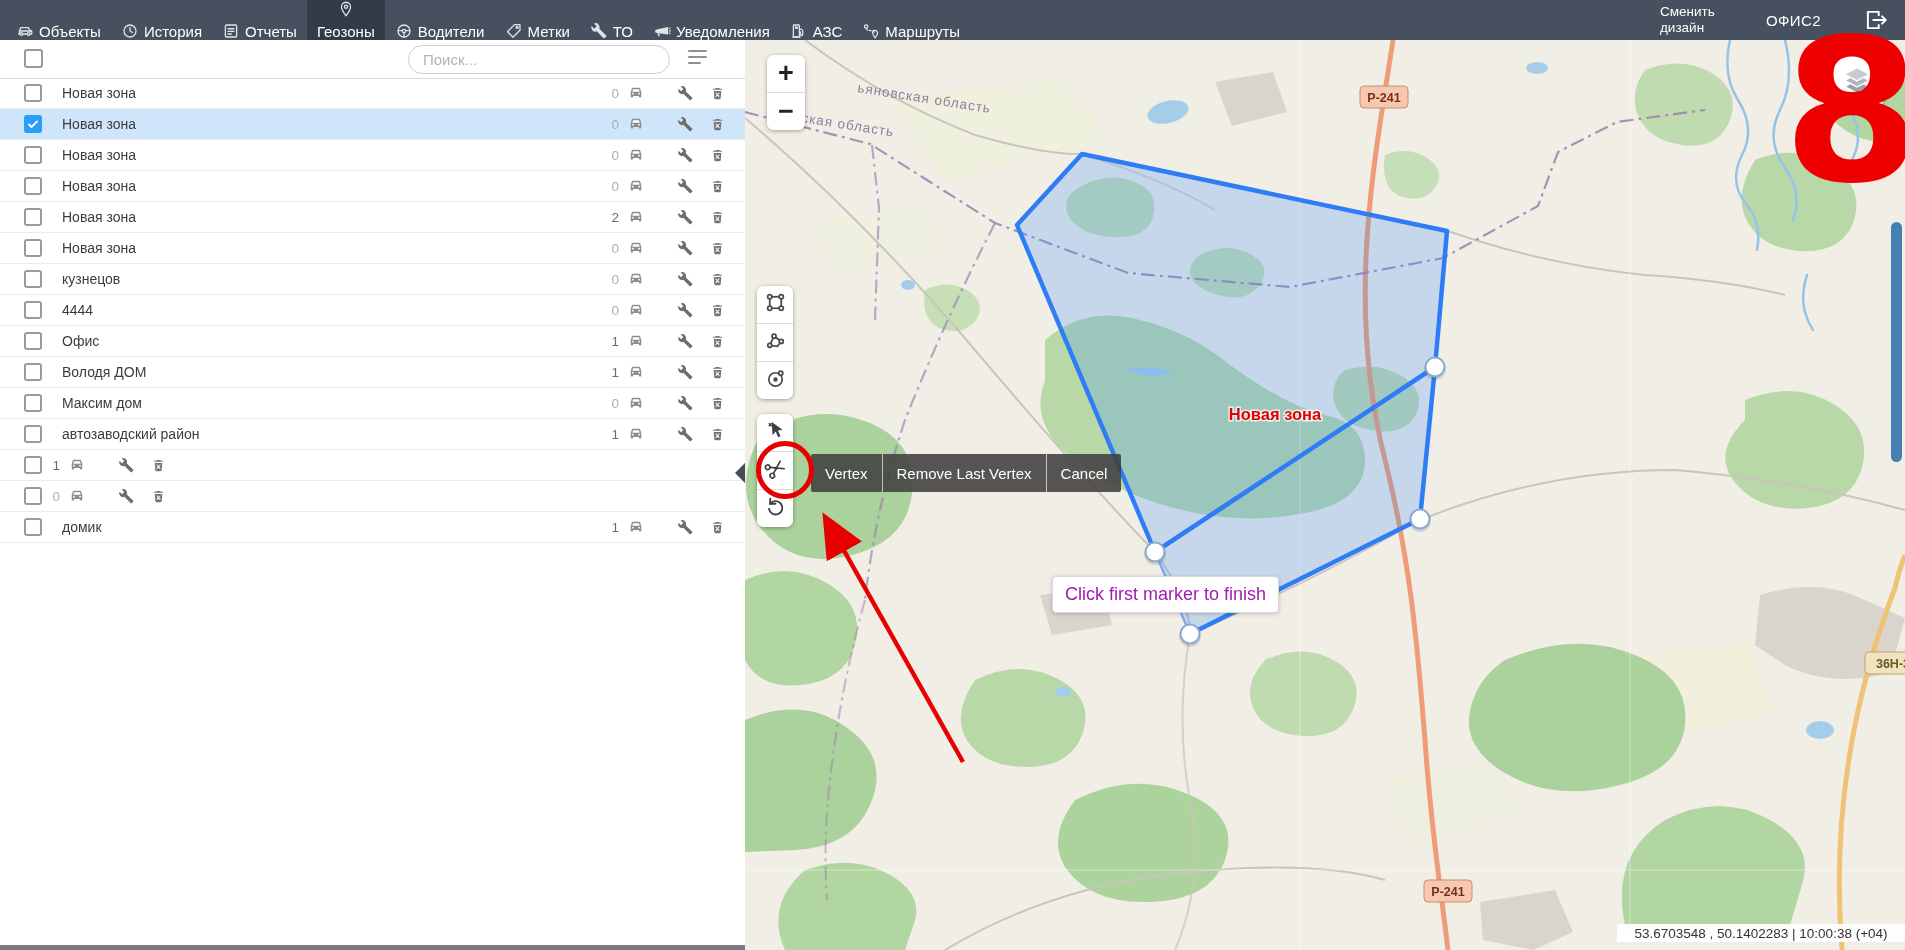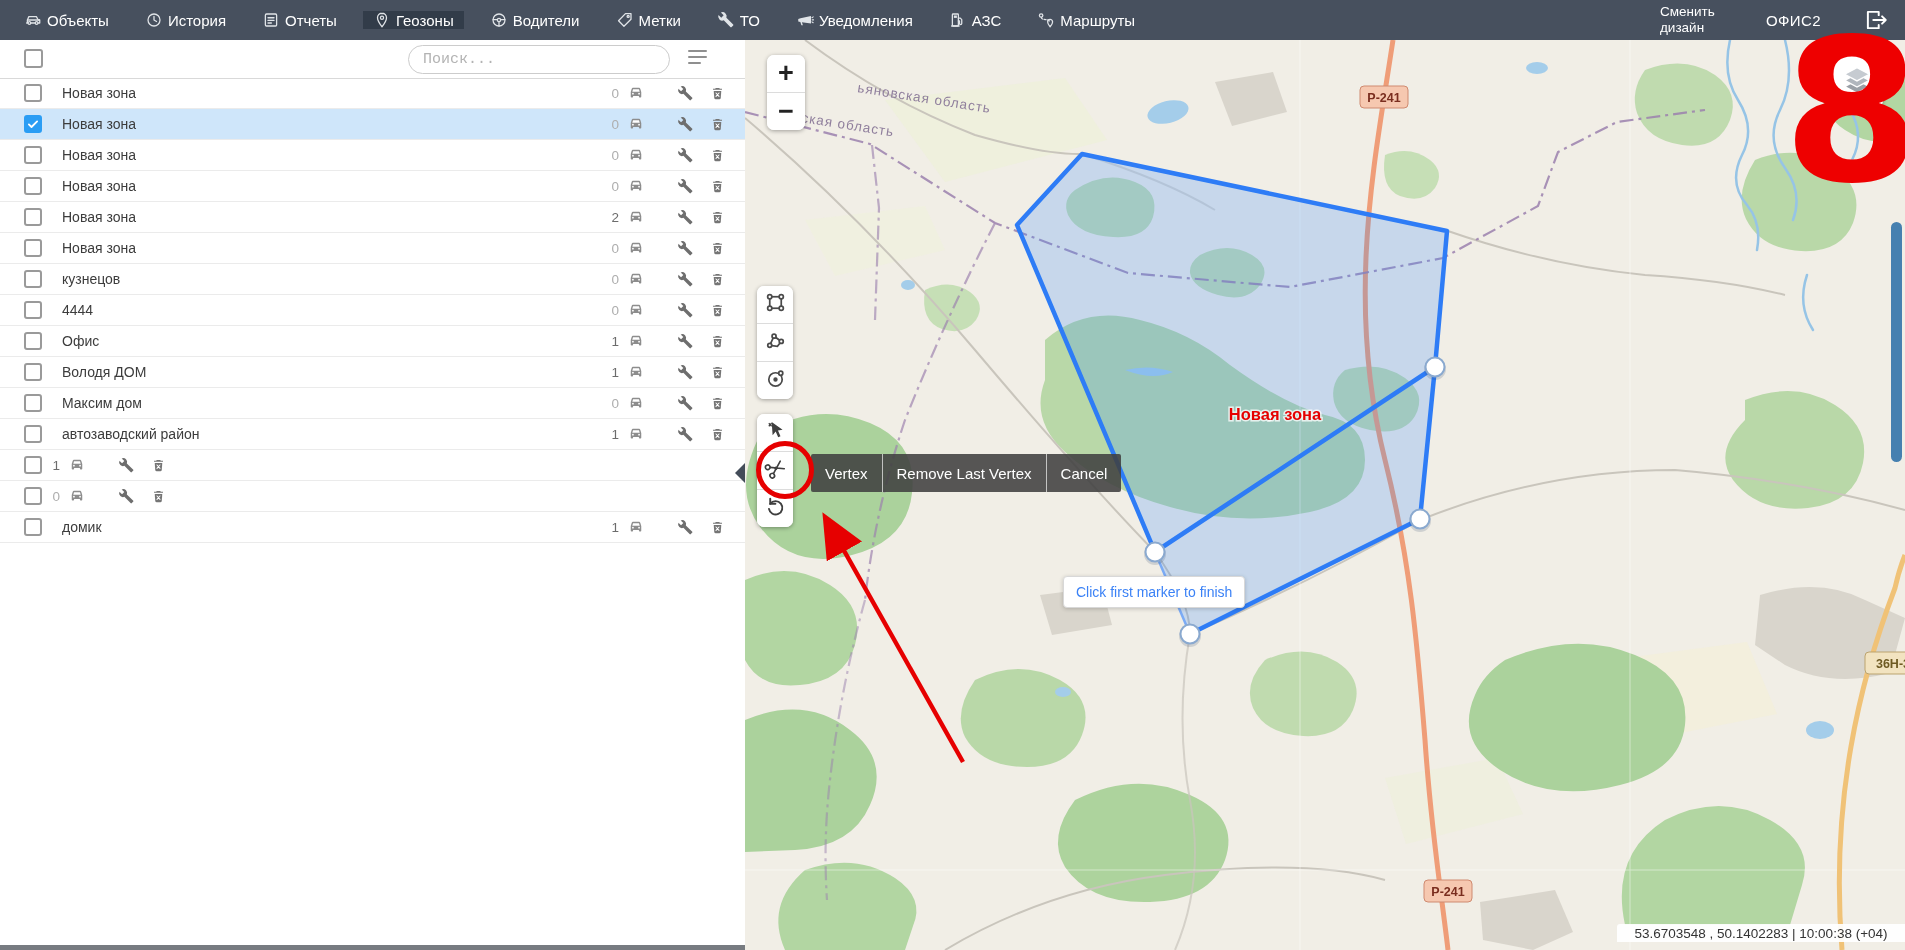--- a/index.html
+++ b/index.html
@@ -2,38 +2,38 @@
 <html><head>
 <meta charset="utf-8">
 <style>
   html,body{margin:0;padding:0;background:#e8e8e8;}
   #app{position:relative;width:1905px;height:950px;overflow:hidden;background:#fff;
        font-family:"Liberation Sans",sans-serif;-webkit-font-smoothing:antialiased;}
 
   
   #topnav{position:absolute;left:0;top:0;width:1905px;height:40px;background:#47505e;
           display:flex;align-items:stretch;color:#fff;z-index:30;}
-  .nav-tabs{display:flex;align-items:center;padding-left:14px;gap:16px;}
+  .nav-tabs{display:flex;align-items:flex-end;padding-left:6px;}
   .nav-tab{display:flex;align-items:center;gap:5px;padding:0 10px;font-size:15px;cursor:pointer;white-space:nowrap;}
-  .nav-tab.active{background:#323c49;}
+  .nav-tab.active{background:#323c49;flex-direction:column;}
   .nav-tab svg{width:18px;height:18px;flex:0 0 auto;opacity:.92;}
   .nav-right{margin-left:auto;display:flex;align-items:center;}
   .change-design{width:78px;font-size:13.5px;line-height:1.2;text-align:left;margin-right:28px;cursor:pointer;}
   .account{font-size:15px;margin-right:42px;letter-spacing:.4px;cursor:pointer;}
   .logout{width:26px;height:26px;margin-right:16px;cursor:pointer;}
   .logout svg{width:26px;height:26px;}
 
   
   #panel{position:absolute;left:0;top:40px;width:745px;height:910px;background:#fff;z-index:10;}
   #panel-header{position:relative;height:38px;border-bottom:1px solid #d9d9d9;}
   .cb{box-sizing:border-box;width:19px;height:19px;border:2px solid #9a9a9a;border-radius:3px;background:#fff;cursor:pointer;}
   #selall{position:absolute;left:24px;top:9px;}
   #search{position:absolute;left:408px;top:5px;width:262px;height:29px;box-sizing:border-box;
           border:1px solid #ccc;border-radius:15px;padding:0 14px;font-size:15px;color:#444;outline:none;
-          font-family:Liberation Mono, monospace;}
+          font-family:Liberation Sans, sans-serif;}
   #search::placeholder{color:#b3b3b3;}
   #sortbtn{position:absolute;left:688px;top:10px;width:20px;height:18px;cursor:pointer;}
   #sortbtn span{display:block;height:2px;background:#8f8f8f;border-radius:1px;margin-bottom:4px;}
   #sortbtn span:nth-child(1){width:19px;}#sortbtn span:nth-child(2){width:19px;}#sortbtn span:nth-child(3){width:13px;}
 
   #rows{position:absolute;left:0;top:38px;width:745px;}
   .row{display:flex;align-items:center;height:31px;box-sizing:border-box;border-bottom:1px solid #ebebeb;
        padding-left:24px;cursor:pointer;}
   .row.selected{background:#cfe6fa;}
   .row .cb{width:18px;height:18px;flex:0 0 auto;}
@@ -60,22 +60,22 @@
   #zoomctl{left:22px;top:15px;}
   #zoomctl .mapbtn{width:38px;height:37px;font-size:27px;color:#222;font-weight:bold;}
   #drawbar1{left:12px;top:246px;}
   #drawbar2{left:12px;top:374px;}
 
   #finishbar{position:absolute;left:66px;top:414px;height:38px;display:flex;align-items:stretch;
              background:rgba(64,64,64,.88);color:#fff;font-size:15px;border-radius:2px;z-index:5;}
   #finishbar .fbtn{display:flex;align-items:center;padding:0 14px;cursor:pointer;white-space:nowrap;}
   #finishbar .fbtn + .fbtn{border-left:1px solid rgba(255,255,255,.65);}
 
-  #drawtip{position:absolute;left:318px;top:536px;background:#fff;border:1px solid #d8d8d8;border-radius:4px;
-           box-shadow:0 1px 4px rgba(0,0,0,.2);padding:7px 12px;font-size:14px;color:#3b82f6;white-space:nowrap;z-index:5;}
+  #drawtip{position:absolute;left:307px;top:536px;background:#fff;border:1px solid #d8d8d8;border-radius:4px;
+           box-shadow:0 1px 4px rgba(0,0,0,.2);padding:7px 12px;font-size:18px;color:#a21caf;white-space:nowrap;z-index:5;}
 
   #layersbtn{position:absolute;left:1086px;top:15px;width:52px;height:52px;background:#fff;border-radius:6px;
              box-shadow:0 1px 4px rgba(0,0,0,.35);display:flex;align-items:center;justify-content:center;cursor:pointer;}
   #layersbtn svg{width:34px;height:34px;}
 
   #statusbar{position:absolute;left:872px;top:884px;width:288px;height:18px;background:rgba(255,255,255,.93);
              color:#333;font-size:13.5px;display:flex;align-items:center;justify-content:center;
              border-top-left-radius:3px;white-space:nowrap;z-index:6;}
   #scrollthumb{position:absolute;left:1146px;top:182px;width:11px;height:240px;background:#4680b0;border-radius:7px;cursor:pointer;}
 

